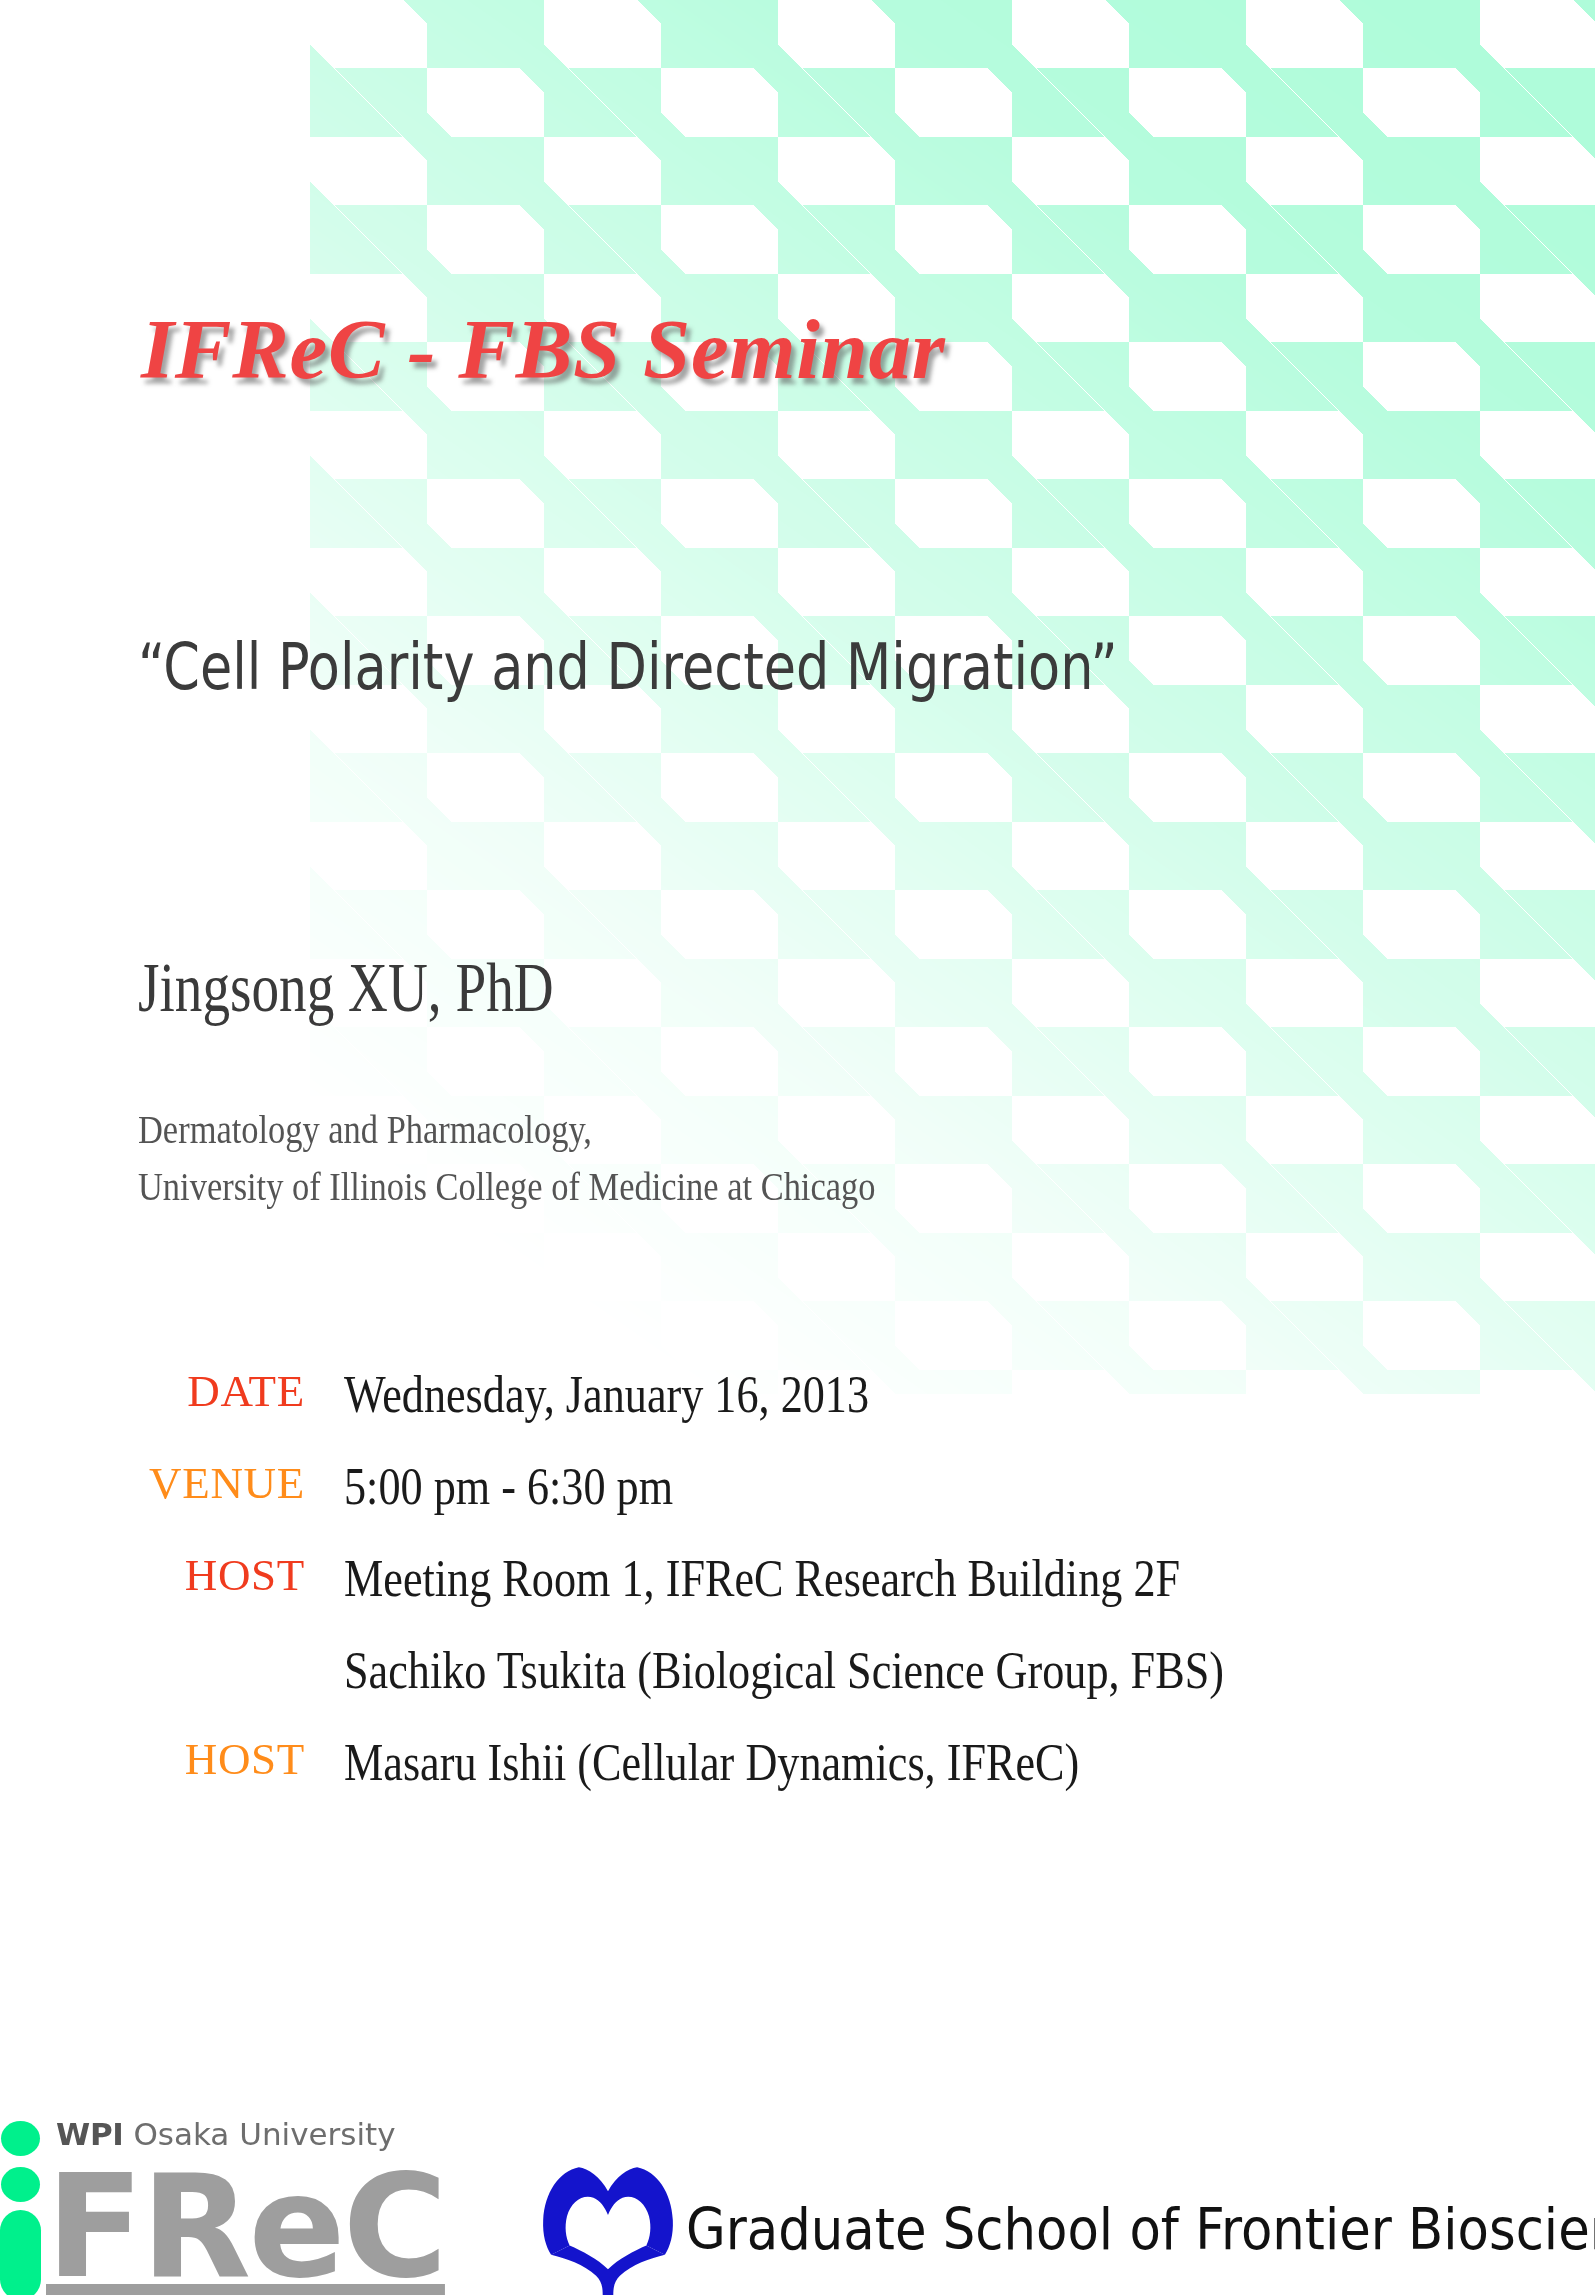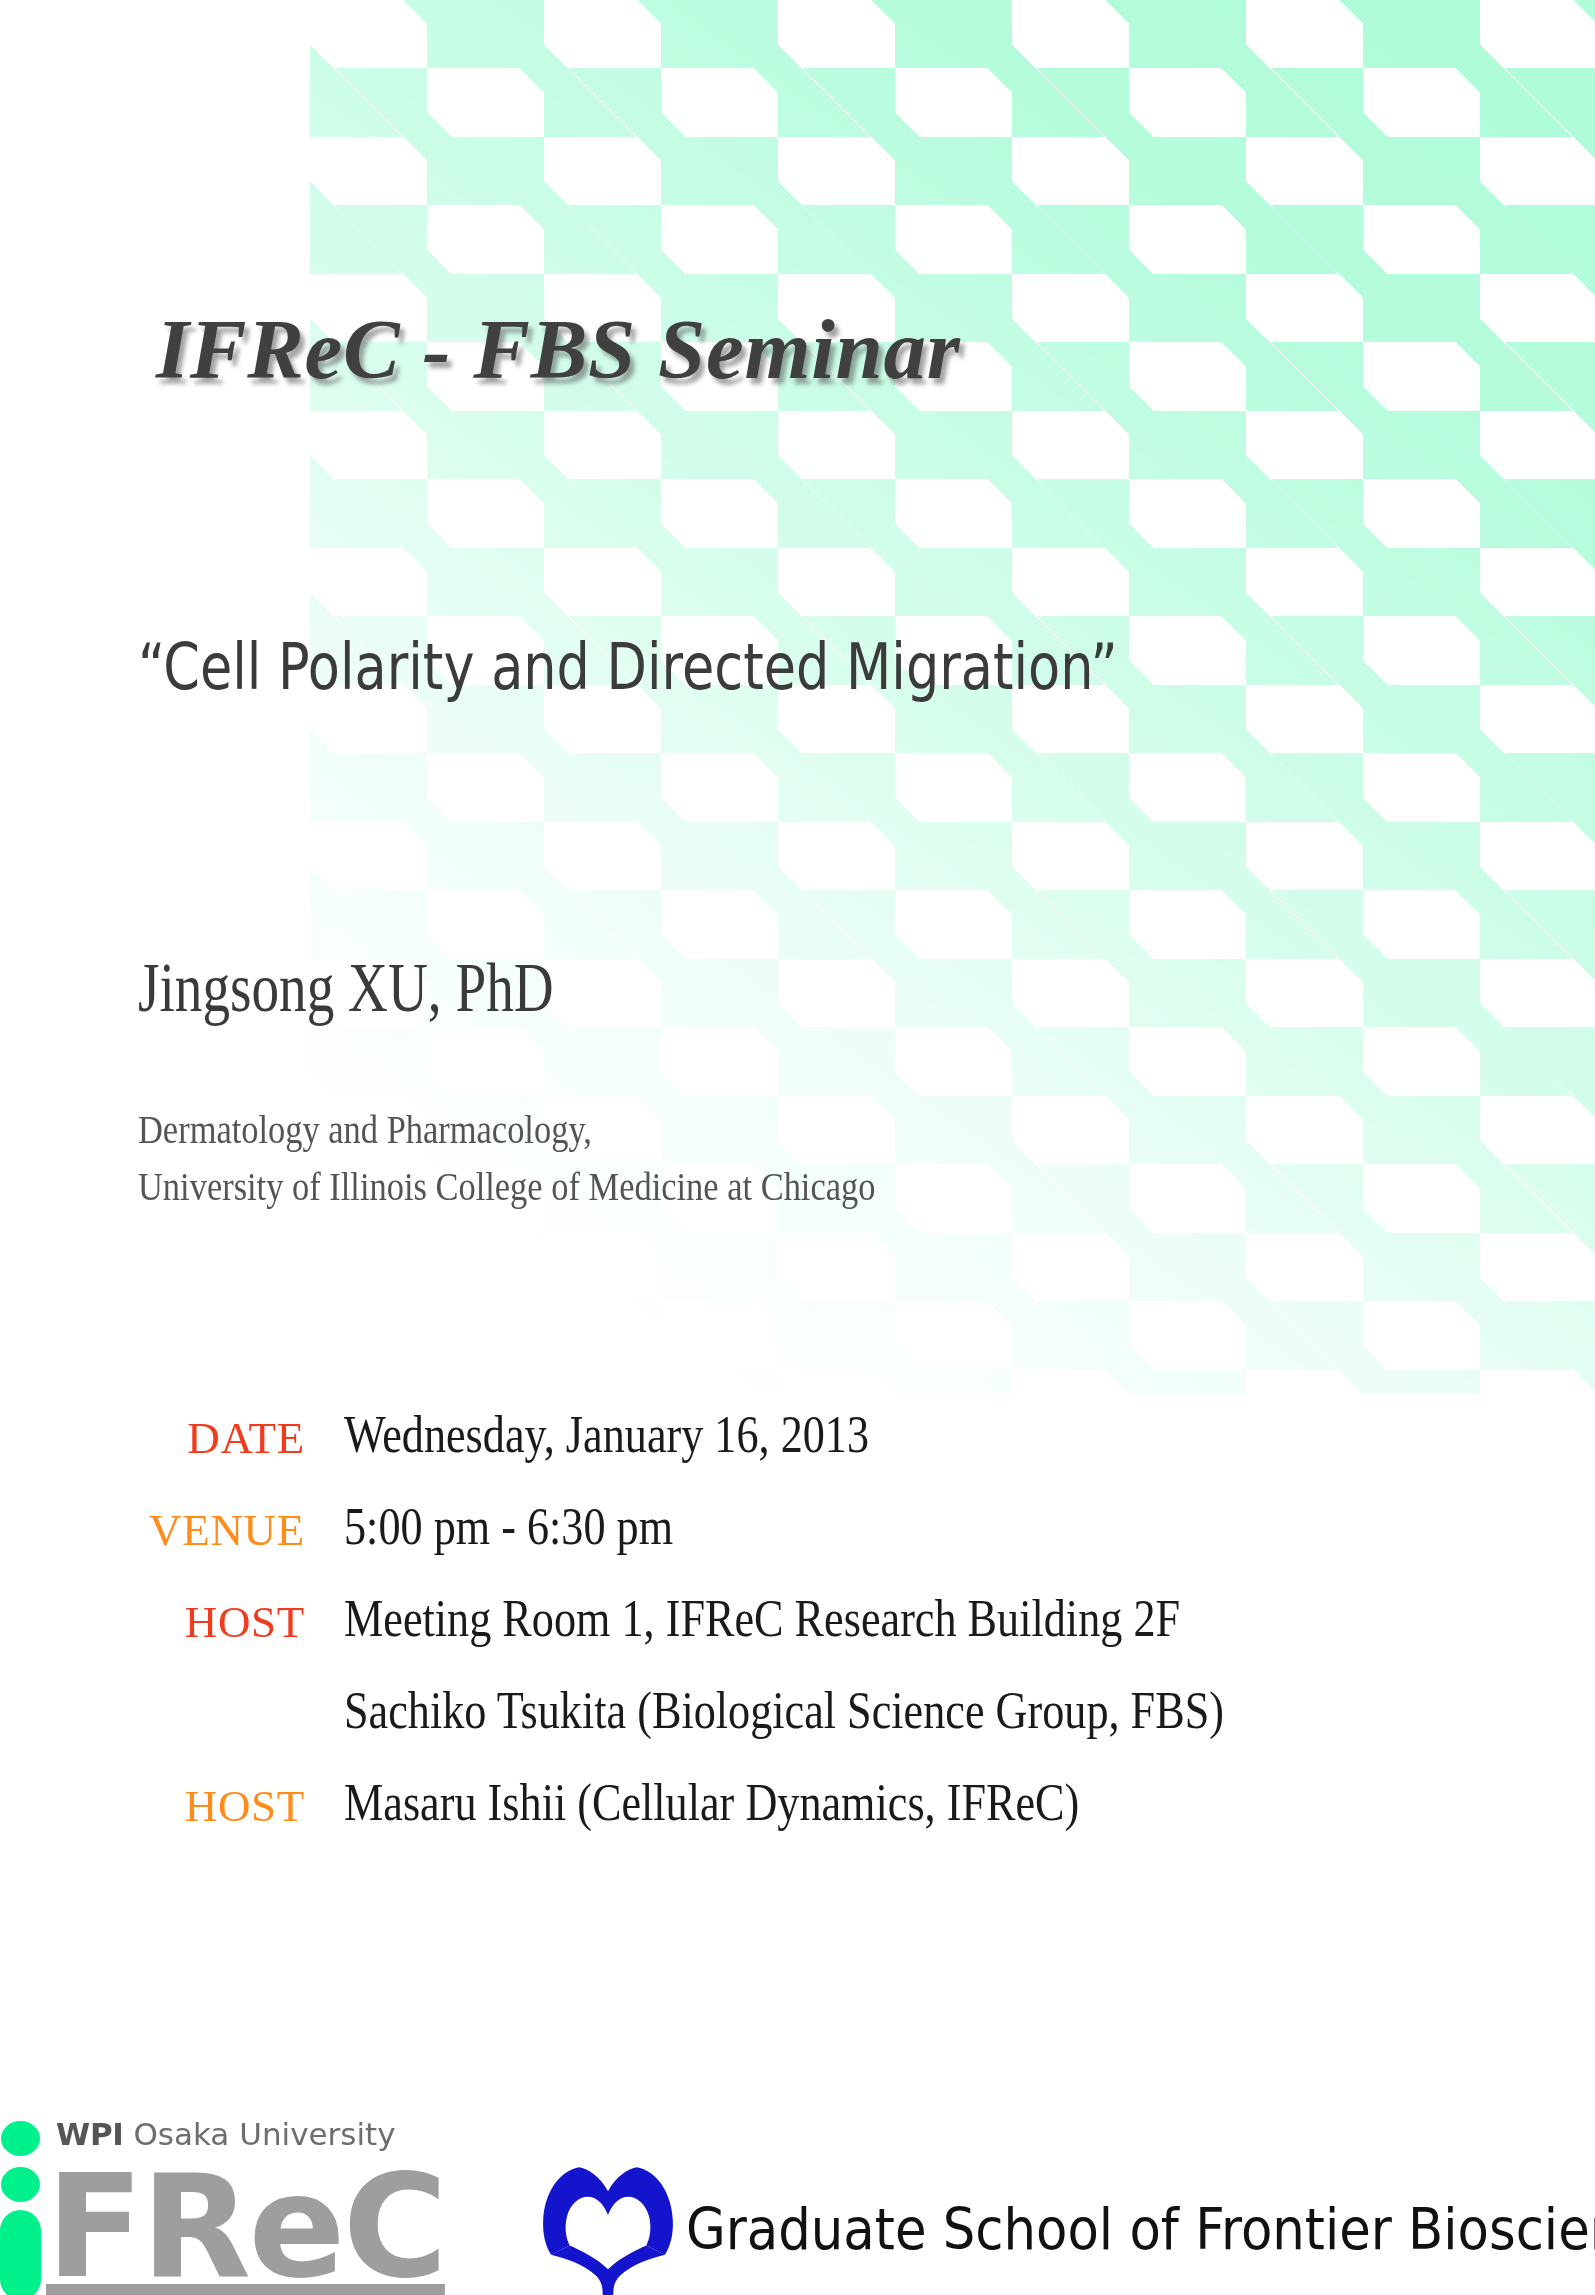--- a/index.html
+++ b/index.html
@@ -48,28 +48,28 @@
   .content {
     position: absolute;
     left: 0;
     top: 0;
     width: 1596px;
     height: 2295px;
   }
 
   .seminar-title {
     position: absolute;
-    left: 156px;
+    left: 141px;
     top: 307px;
     font-family: "Liberation Serif", serif;
     font-weight: bold;
     font-style: italic;
     font-size: 85px;
     line-height: 1;
-    color: #404040;
+    color: #ef4444;
     letter-spacing: 0.7px;
     text-shadow: 4.6px 6px 4.6px rgba(90,90,90,0.55);
     white-space: nowrap;
   }
 
   .topic {
     position: absolute;
     left: 138px;
     top: 634px;
     font-family: "DejaVu Sans", sans-serif;
@@ -110,21 +110,21 @@
 
   
   .details {
     position: absolute;
     left: 138px;
     top: 1369px;
     width: 1394px;
   }
   .detail-row {
     display: flex;
-    align-items: flex-end;
+    align-items: flex-start;
     height: 92px;
   }
   .detail-label {
     width: 167px;
     flex: 0 0 167px;
     text-align: right;
     font-family: "Liberation Serif", serif;
     font-size: 45px;
     line-height: 1;
     letter-spacing: 0.7px;

